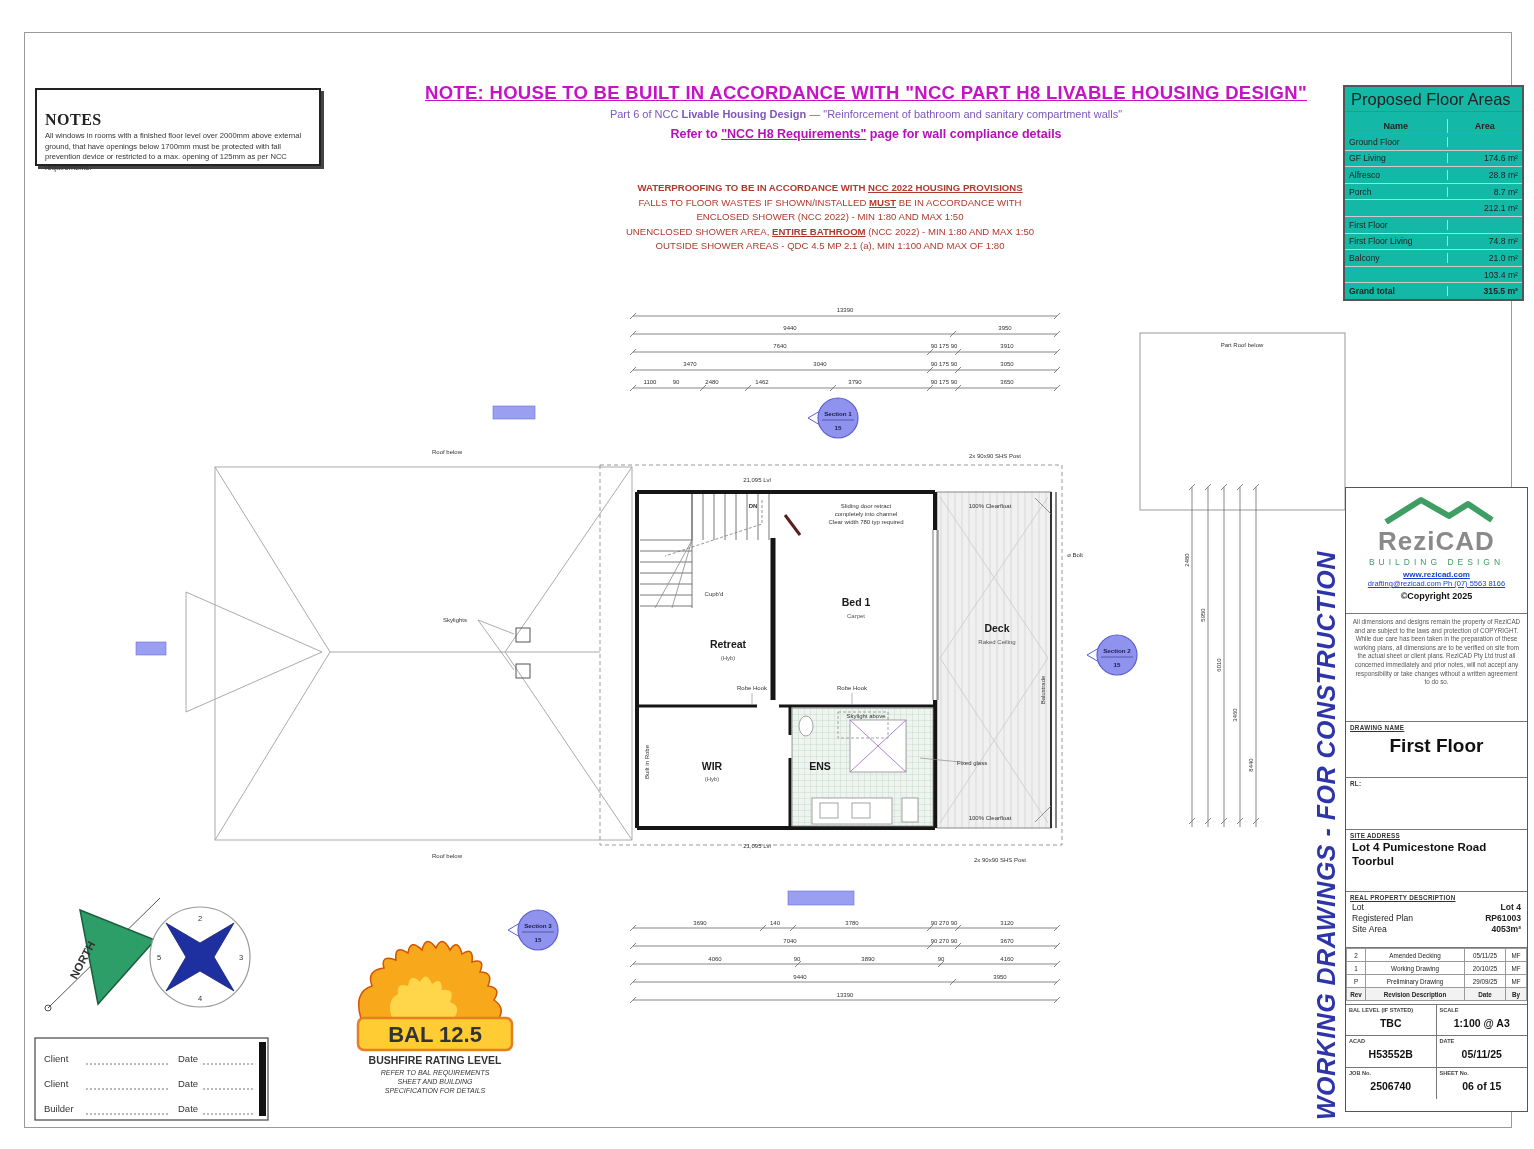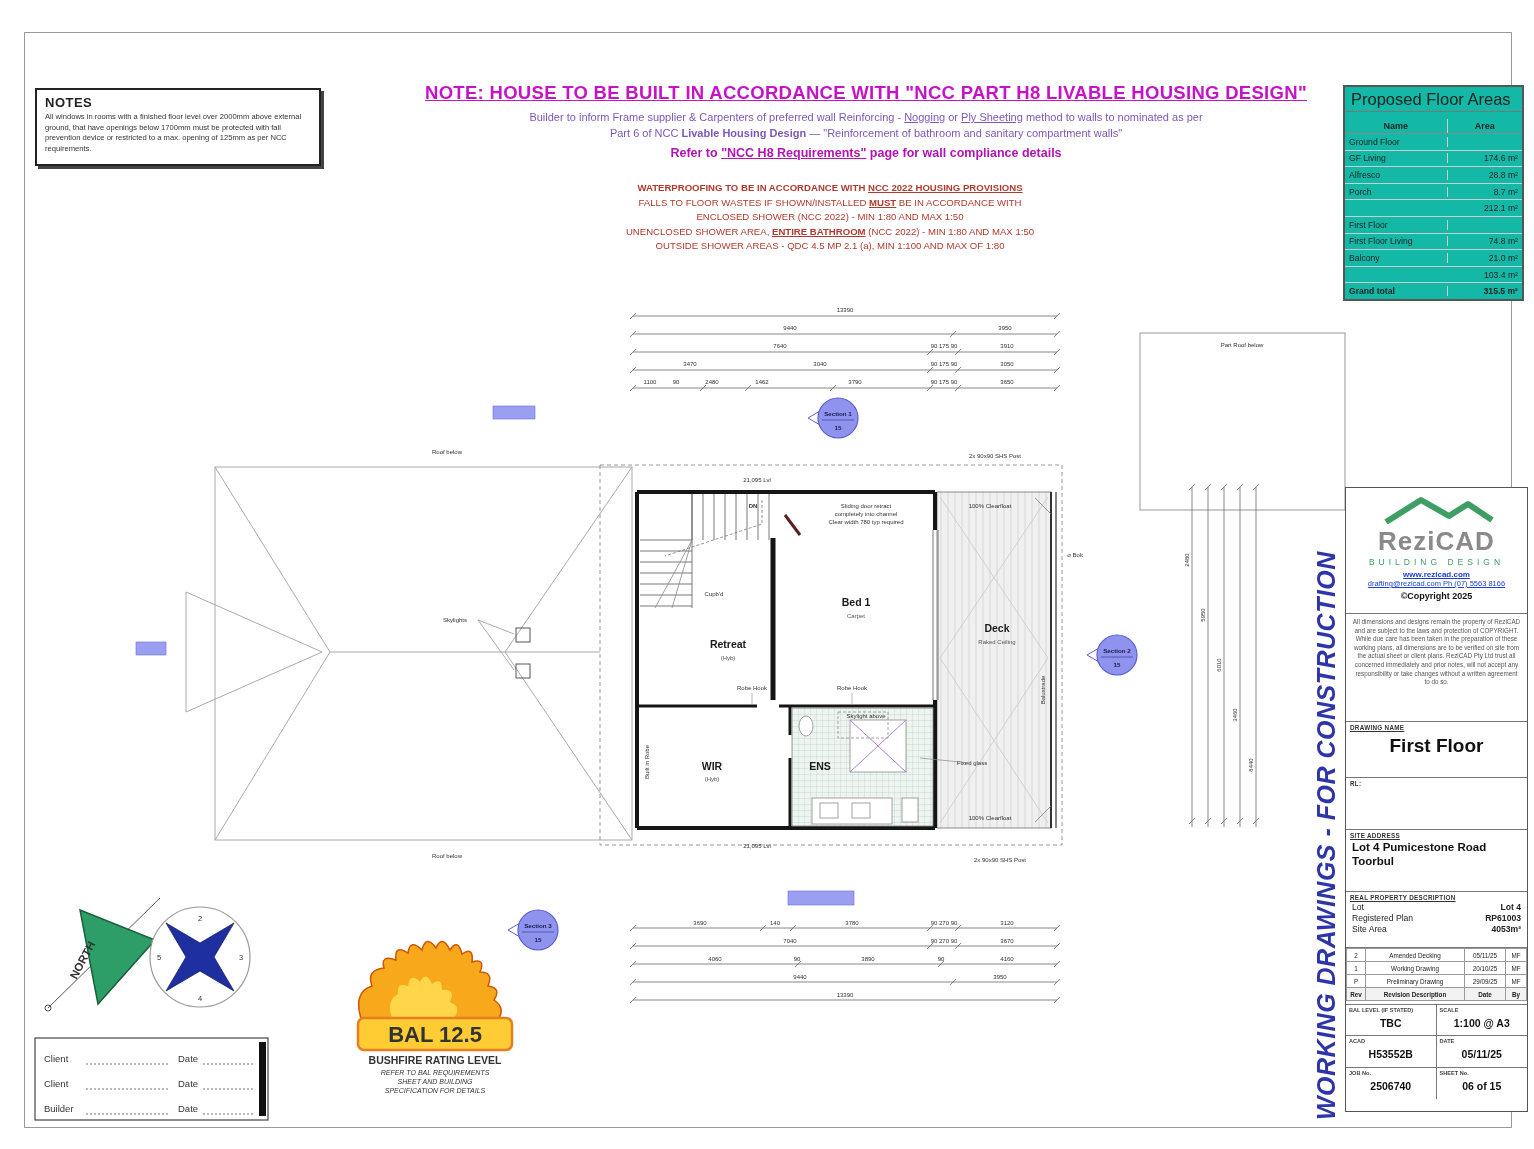--- a/index.html
+++ b/index.html
@@ -3,21 +3,21 @@
 <meta charset="utf-8">
 <style>
   html,body{margin:0;padding:0;background:#e8e8e8;}
   .sheet{position:relative;width:1534px;height:1149px;background:#ffffff;
          font-family:"Liberation Sans",sans-serif;overflow:hidden;color:#222;}
   .abs{position:absolute;}
   .frame{position:absolute;left:24px;top:32px;width:1486px;height:1094px;border:1px solid #999;}
   
   .notes{left:35px;top:88px;width:286px;height:78px;border:2px solid #222;background:#fff;
          box-shadow:3px 3px 0 #444;padding:5px 8px;box-sizing:border-box;}
-  .notes h4{margin:0 0 2px 0;font-size:13px;letter-spacing:.5px;}
+  .notes h4{margin:16px 0 2px 0;font-size:16px;letter-spacing:.5px;font-family:Liberation Serif, serif;}
   .notes p{margin:0;font-size:7.6px;line-height:10.5px;color:#333;}
   
   .hdr{left:400px;top:82px;width:932px;text-align:center;}
   .hdr .t1{font-size:18.5px;font-weight:bold;color:#c713c7;text-decoration:underline;letter-spacing:.3px;}
   .hdr .t2{font-size:11px;color:#7d57b8;margin-top:7px;}
   .hdr .t3{font-size:11px;color:#7d57b8;margin-top:4px;}
   .hdr .t4{font-size:12.5px;font-weight:bold;color:#b313b5;margin-top:7px;}
   .u{text-decoration:underline;}
   .b{font-weight:bold;}
   
@@ -322,21 +322,20 @@
     </g>
   </svg>
 
   <div class="abs notes">
     <h4>NOTES</h4>
     <p>All windows in rooms with a finished floor level over 2000mm above external ground, that have openings below 1700mm must be protected with fall prevention device or restricted to a max. opening of 125mm as per NCC requirements.</p>
   </div>
 
   <div class="abs hdr">
     <div class="t1">NOTE: HOUSE TO BE BUILT IN ACCORDANCE WITH "NCC PART H8 LIVABLE HOUSING DESIGN"</div>
-    <div class="t2"><span>Builder to inform Frame supplier &amp; Carpenters of preferred wall Reinforcing - </span><span class="u">Nogging</span><span> or </span><span class="u">Ply Sheeting</span><span> method to walls to nominated as per</span></div>
     <div class="t3"><span>Part 6 of NCC </span><span class="b">Livable Housing Design</span><span> — "Reinforcement of bathroom and sanitary compartment walls"</span></div>
     <div class="t4"><span>Refer to </span><span class="u">"NCC H8 Requirements"</span><span> page for wall compliance details</span></div>
   </div>
 
   <div class="abs red">
     <div class="r1"><span>WATERPROOFING TO BE IN ACCORDANCE WITH </span><span class="u">NCC 2022 HOUSING PROVISIONS</span></div>
     <div><span>FALLS TO FLOOR WASTES IF SHOWN/INSTALLED </span><span class="u b">MUST</span><span> BE IN ACCORDANCE WITH</span></div>
     <div>ENCLOSED SHOWER (NCC 2022) - MIN 1:80 AND MAX 1:50</div>
     <div><span>UNENCLOSED SHOWER AREA, </span><span class="u b">ENTIRE BATHROOM</span><span> (NCC 2022) - MIN 1:80 AND MAX 1:50</span></div>
     <div>OUTSIDE SHOWER AREAS - QDC 4.5 MP 2.1 (a), MIN 1:100 AND MAX OF 1:80</div>

